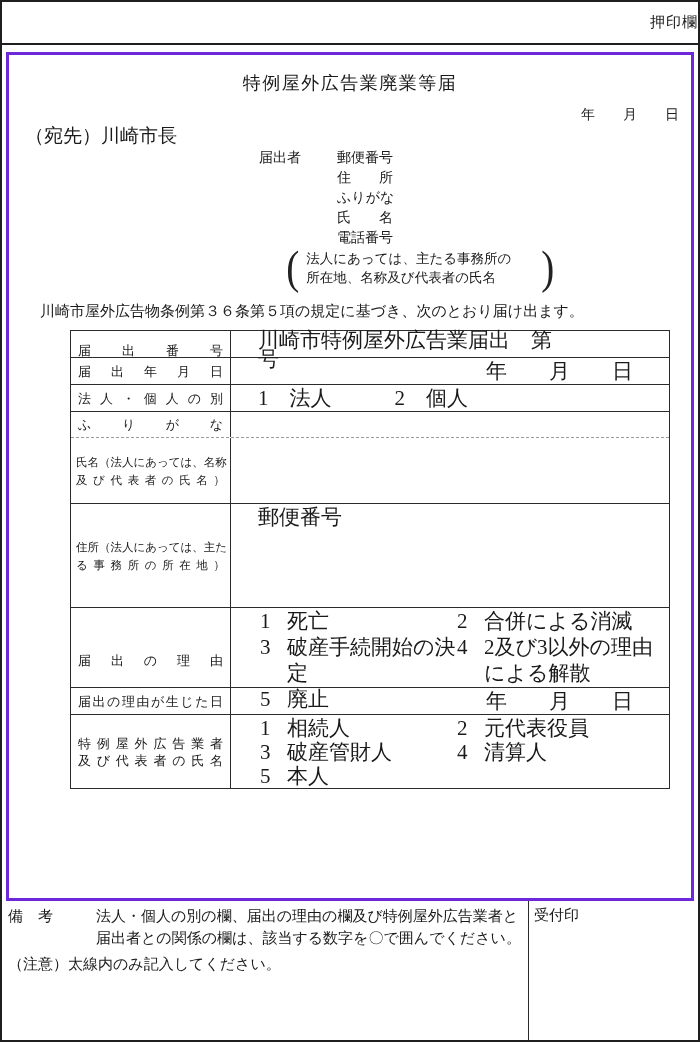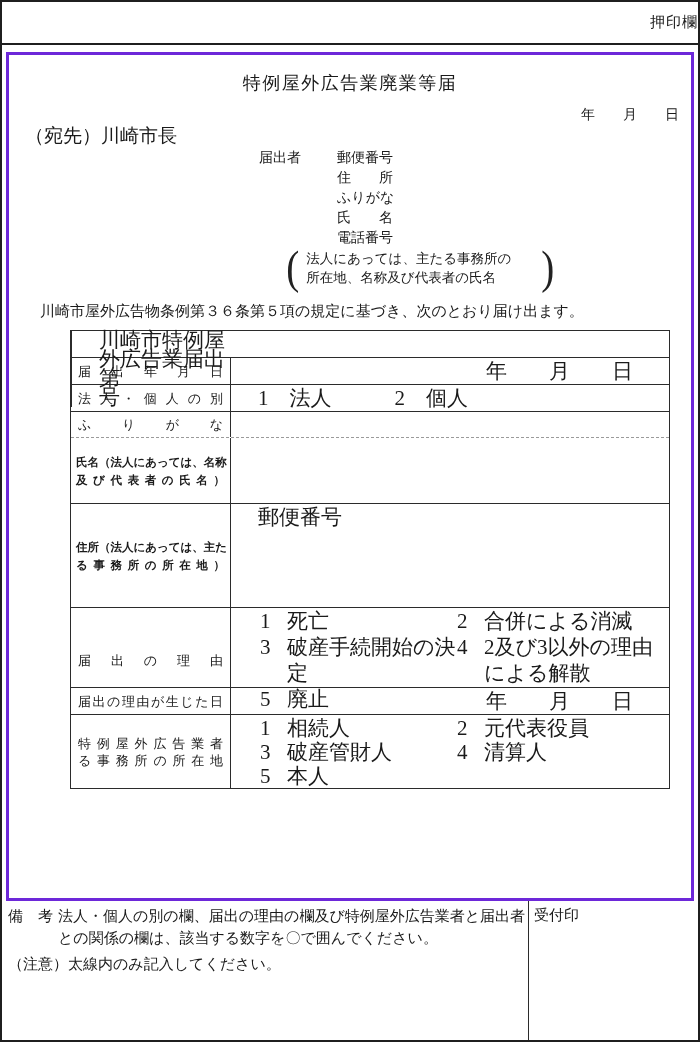--- a/index.html
+++ b/index.html
@@ -41,42 +41,42 @@
   .form-table { margin-top:10px; margin-left:61px; width:600px; border:1px solid #2b2b2b; }
   .trow { display:grid; grid-template-columns:159px 1fr; border-bottom:1px solid #2b2b2b; }
   .trow:last-child { border-bottom:none; }
   .trow.dashed { border-bottom:1px dashed #9a9a9a; }
   .h27{height:27px;} .h26{height:26px;} .h66{height:66px;} .h104{height:104px;} .h80{height:80px;} .h73{height:73px;}
   .tlabel {
     display:flex; flex-direction:column; justify-content:center;
     padding:0 7px; font-size:13px;
   }
   .jline { width:100%; text-align:justify; text-align-last:justify; text-justify:distribute; white-space:nowrap; line-height:17px; }
-  .tlabel.sm { padding:0 5px;font-weight:bold; }
+  .tlabel.sm { padding:0 5px; }
   .tlabel.sm .jline { font-size:11.5px; line-height:18px; }
   .tvalue {
     border-left:1px solid #2b2b2b; display:flex; align-items:center;
     padding-left:27px; font-size:21px; line-height:19px;
   }
   .tvalue.v-date { padding-left:255px; }
   .tvalue.v-top { align-items:flex-start; padding-top:4px; }
   .tvalue.v-opts { padding:0 0 0 29px; }
   .opts { width:100%; display:grid; grid-template-columns:197px 1fr; }
   .opt { display:flex; }
   .opts.lh26 .opt { line-height:26px; }
   .opts.lh24 .opt { line-height:24px; }
   .num { display:inline-block; width:27px; flex:none; }
 
   
   .bottom {
     position:absolute; top:899px; left:0; right:0; bottom:0;
     display:grid; grid-template-columns:526px 1fr;
   }
   .notes-cell { padding:4px 0 0 6px; font-size:15px; }
-  .remark-row { display:flex; }
+  .remark-row { display:flex;gap:38px; }
   .remark-label { width:50px; flex:none; line-height:22px; }
   .remark-text { width:468px; line-height:22px; }
   .caution { margin-top:4px; line-height:22px; }
   .reception-cell { border-left:1px solid #2b2b2b; padding:4px 0 0 5px; font-size:15px; line-height:20px; }
 </style>
 </head>
 <body>
 
 <div class="page">
 
@@ -107,20 +107,23 @@
         <div>所在地、名称及び代表者の氏名</div>
       </div>
       <span class="paren">)</span>
     </div>
 
     <div class="intro">川崎市屋外広告物条例第３６条第５項の規定に基づき、次のとおり届け出ます。</div>
 
     <div class="form-table">
 
       <div class="trow h27">
+        <div class="tlabel">
+          <div class="jline">届出番号</div>
+        </div>
         <div class="tvalue">川崎市特例屋外広告業届出　第　　　　　号</div>
       </div>
 
       <div class="trow h27">
         <div class="tlabel">
           <div class="jline">届出年月日</div>
         </div>
         <div class="tvalue v-date">年　　月　　日</div>
       </div>
 
@@ -187,21 +190,21 @@
       <div class="trow h27">
         <div class="tlabel">
           <div class="jline">届出の理由が生じた日</div>
         </div>
         <div class="tvalue v-date">年　　月　　日</div>
       </div>
 
       <div class="trow h73">
         <div class="tlabel">
           <div class="jline">特例屋外広告業者</div>
-          <div class="jline">る事務所の所在地</div>
+          <div class="jline">及び代表者の氏名</div>
         </div>
         <div class="tvalue v-opts">
           <div class="opts lh24">
             <div class="opt">
                 <span class="num">1</span>
                 <span>相続人</span>
               </div>
             <div class="opt">
                 <span class="num">2</span>
                 <span>元代表役員</span>

